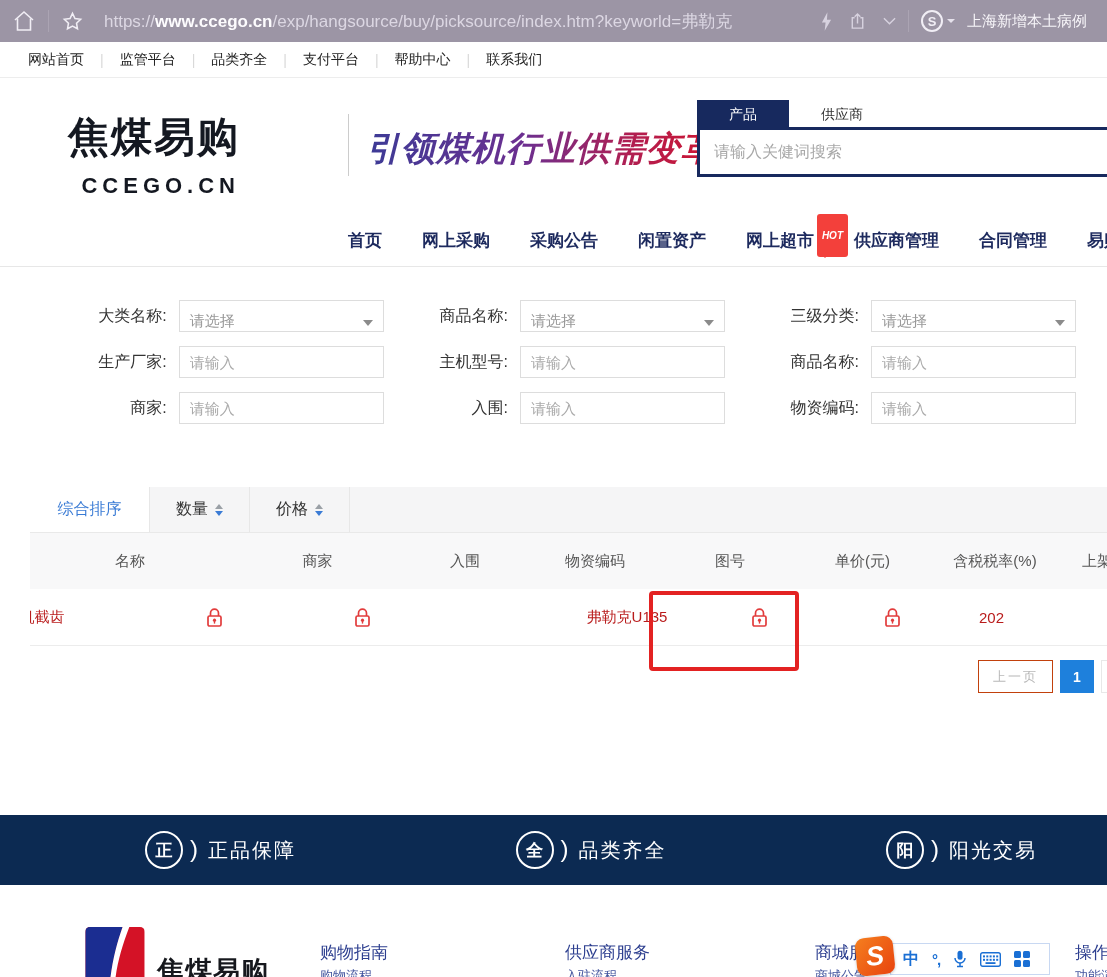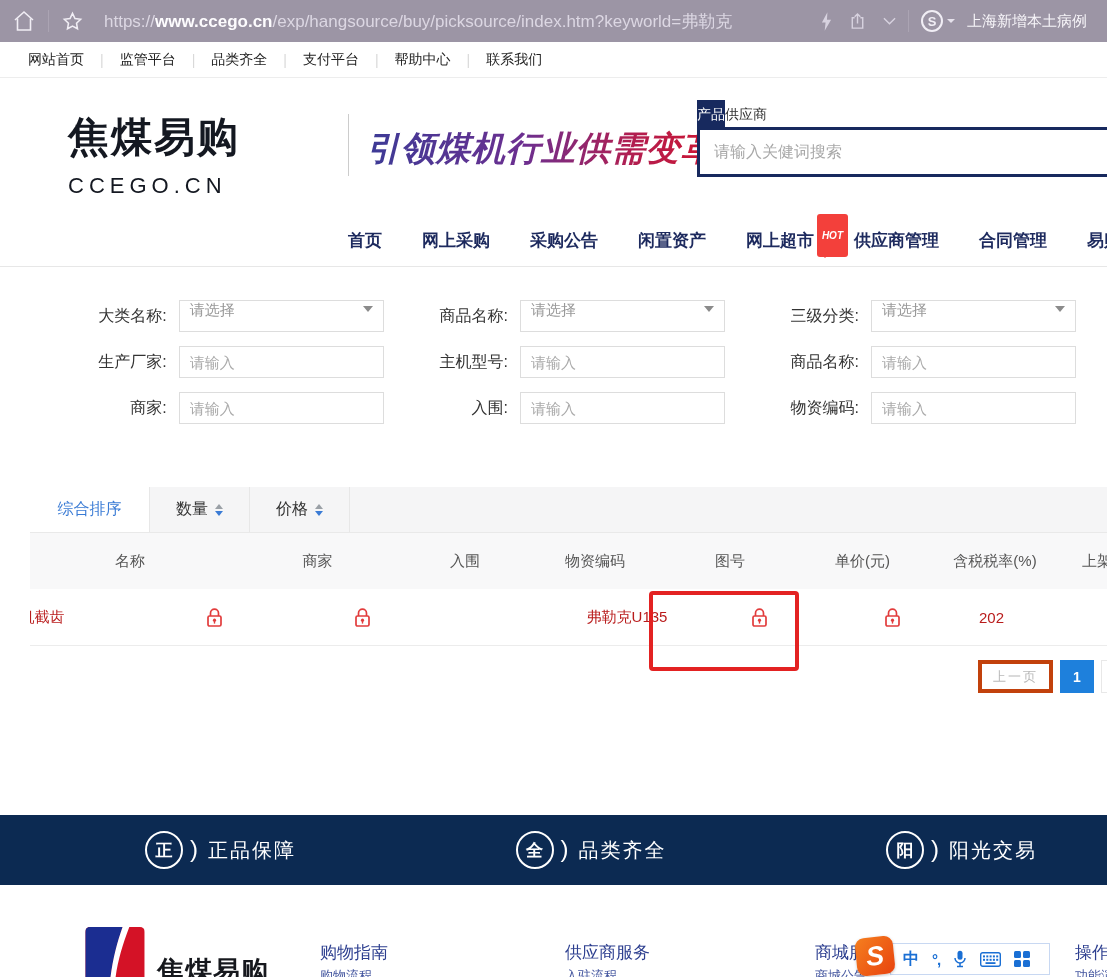--- a/index.html
+++ b/index.html
@@ -29,29 +29,29 @@
 
   
   .header { position:absolute; top:78px; left:0; width:1107px; height:137px; background:#fff; }
   .brand { position:absolute; left:52px; top:16px; display:flex; cursor:pointer; }
   .markcol { width:104px; display:flex; flex-direction:column; align-items:center; }
   .mark { width:68px; height:74px; border-radius:6px; overflow:hidden; }
   .markcn { font-size:23px; font-weight:900; color:#1b2f6e; letter-spacing:1px; margin-top:3px; white-space:nowrap; }
   .marken { font-size:8px; color:#1b2f6e; letter-spacing:.4px; white-space:nowrap; }
   .nameblock { margin-left:16px; padding-top:16px; }
   .bname { font-size:41px; font-weight:900; color:#141821; letter-spacing:2px; white-space:nowrap; }
-  .bdomain { font-size:22px; font-weight:400; letter-spacing:5px; color:#141821; margin-top:8px; }
+  .bdomain { font-size:22px; font-weight:700; letter-spacing:5px; color:#141821; margin-top:8px;text-align:right; }
   .hdr-divider { position:absolute; left:348px; top:36px; width:1px; height:62px; background:#ccc; }
   .slogan { position:absolute; left:366px; top:48px; font-size:34px; font-weight:900; font-style:italic;
     letter-spacing:1px; white-space:nowrap;
     background:linear-gradient(90deg,#3c3b96,#6c2f90 45%,#b01f52 75%,#cf1430);
     -webkit-background-clip:text; background-clip:text; color:transparent; }
   .search { position:absolute; left:697px; top:22px; width:420px; }
   .stabs { display:flex; height:27px; }
-  .stab { font-size:14px; padding:6px 0 5px; cursor:pointer; white-space:nowrap; }
+  .stab { font-size:14px; padding:6px 32px 5px; cursor:pointer; white-space:nowrap; }
   .stab.active { background:#17295e; color:#fff; }
   .stab.plain { color:#333; }
   .sinput { display:block; width:520px; height:50px; border:3px solid #17295e; padding:0 14px;
     font-size:16px; color:#333; outline:none; font-family:inherit; }
   .sinput::placeholder { color:#a8a8a8; }
 
   
   .mainnav { position:absolute; top:215px; left:0; width:1107px; height:52px; background:#fff;
     border-bottom:1px solid #e7e7e7; }
   .catbtn { position:absolute; left:30px; top:4px; width:275px; height:47px; background:#1e80dc; color:#fff;
@@ -66,21 +66,21 @@
   .hot::after { content:""; position:absolute; left:4px; bottom:-5px;
     border:4px solid transparent; border-top-color:#f3403b; }
 
   
   .filters { position:absolute; top:300px; left:0; width:1076px; }
   .frow { display:flex; padding-left:25px; margin-bottom:14px; }
   .fgroup { display:flex; align-items:center; }
   .fg1 { width:368px; } .fg2 { width:350px; } .fg3 { width:360px; }
   .flabel { flex:1; text-align:right; font-size:16px; color:#333; padding-right:12px; white-space:nowrap; }
   .fctrl { width:205px; height:32px; border:1px solid #ddd; background:#fff; }
-  .fselect { display:flex; align-items:flex-start; justify-content:space-between; padding:0 10px;
+  .fselect { display:flex; align-items:flex-end; justify-content:space-between; padding:0 10px;
     color:#999; font-size:15px; cursor:pointer; }
   .fcaret { width:0; height:0; border:5px solid transparent; border-top:6px solid #8b8b8b; margin-top:5px; }
   input.fctrl { padding:0 10px; font-size:15px; color:#333; outline:none; font-family:inherit; }
   input.fctrl::placeholder { color:#aaa; }
 
   
   .sortbar { position:absolute; top:487px; left:30px; width:1077px; height:46px; background:#f5f5f6;
     border-bottom:1px solid #e9e9e9; display:flex; }
   .stab2 { display:flex; align-items:center; justify-content:center; font-size:16px; color:#333;
     border-right:1px solid #e7e7e7; cursor:pointer; }
@@ -97,21 +97,21 @@
     border-bottom:1px solid #ececec; display:flex; align-items:center; font-size:15px; color:#b91c1c; overflow:hidden;justify-content:flex-end; }
   .col { flex:0 0 auto; text-align:center; display:flex; align-items:center; justify-content:center; }
   .c1{width:200px;} .c2{width:175px;} .c3{width:120px;} .c4{width:140px;} .c5{width:130px;}
   .c6{width:135px;} .c7{width:130px;} .c8{width:150px; justify-content:flex-start; padding-left:22px;}
   .lock { cursor:pointer; display:flex; }
   .hlbox { position:absolute; left:649px; top:591px; width:150px; height:80px;
     border:4px solid #e32222; border-radius:4px; z-index:6; }
 
   
   .pagination { position:absolute; top:660px; left:978px; display:flex; gap:7px; }
-  .pbtn { min-width:75px; height:33px; border:4px solid #c2410c; color:#b9b9b9; font-size:13px;
+  .pbtn { min-width:75px; height:33px; border:1px solid #c2410c; color:#b9b9b9; font-size:13px;
     display:flex; align-items:center; justify-content:center; background:#fff; letter-spacing:2px; cursor:pointer; }
   .pcur { width:34px; height:33px; background:#1e80dc; color:#fff; font-size:14px; font-weight:700;
     display:flex; align-items:center; justify-content:center; cursor:pointer; }
   .pnext { width:45px; height:33px; border:1px solid #e8e8e8; background:#fff; cursor:pointer; }
 
   
   .banner { position:absolute; top:815px; left:0; width:1107px; height:70px; background:#0c2a52;
     display:flex; align-items:center; justify-content:space-between; padding:0 70px 0 145px; }
   .bitem { display:flex; align-items:center; gap:10px; color:#fff; }
   .bcirc { width:38px; height:38px; border:2px solid #fff; border-radius:50%; display:flex;

